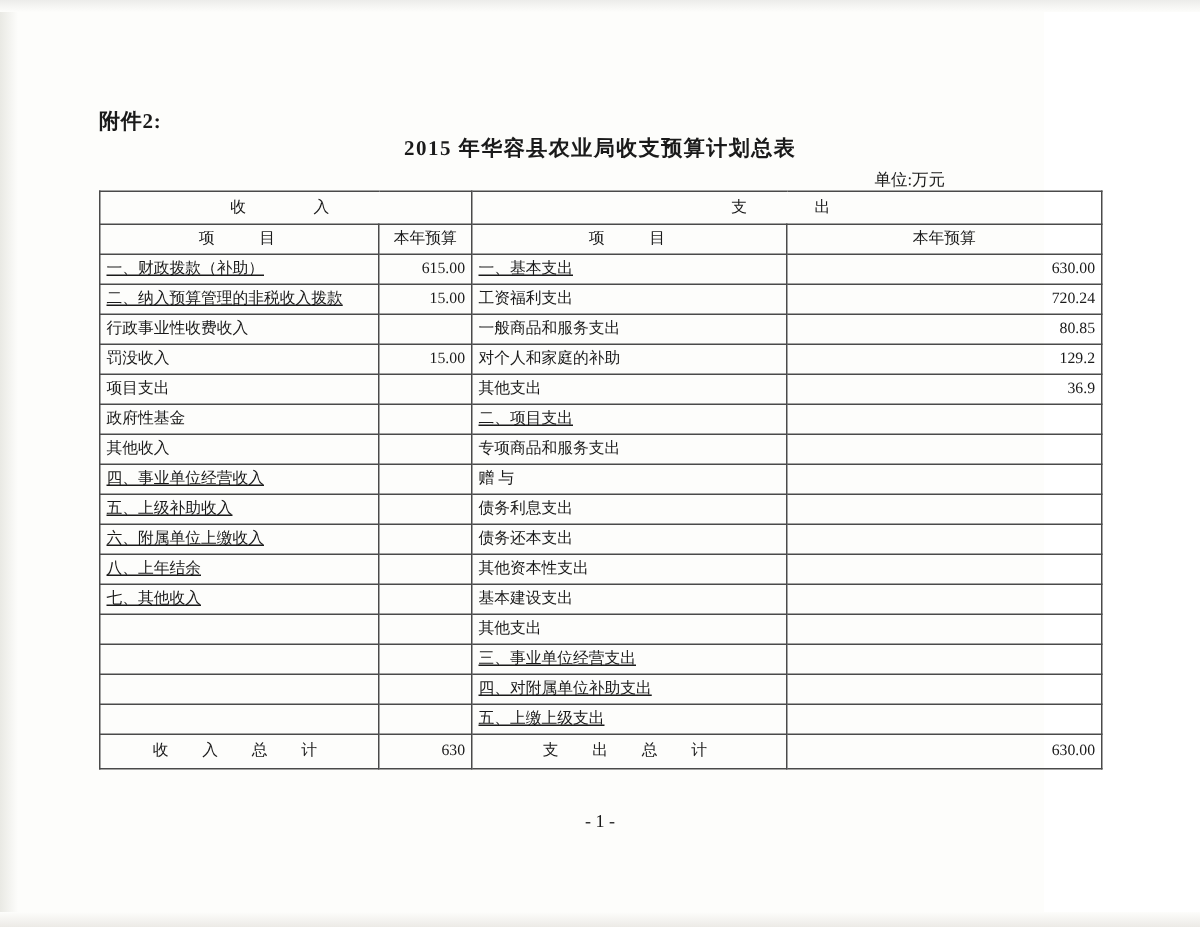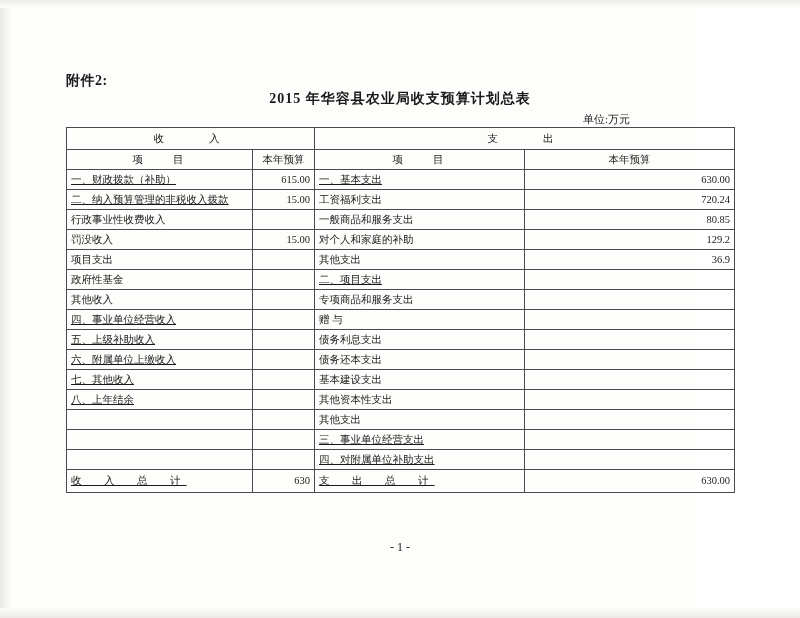--- a/index.html
+++ b/index.html
@@ -100,24 +100,23 @@
     padding-left: 6px;
     text-decoration: underline;
   }
   .lvl2 {
     padding-left: 26px;
   }
   .total-row td {
     height: 22px !important;
   }
   .total-label {
-    text-align: left;
+    text-align: center;
     letter-spacing: 6px;
     font-weight: normal;
-    text-decoration: underline;
   }
   .total-num-left {
     text-align: right;
   }
   .pagenum {
     position: absolute;
     left: 0;
     top: 540px;
     width: 800px;
     text-align: center;
@@ -214,47 +213,53 @@
           <td class="lvl2">债务利息支出</td>
           <td class="num"></td>
         </tr>
         <tr>
           <td class="lvl1">六、附属单位上缴收入</td>
           <td class="num"></td>
           <td class="lvl2">债务还本支出</td>
           <td class="num"></td>
         </tr>
         <tr>
+          <td class="lvl1">八、上年结余</td>
+          <td class="num"></td>
+          <td class="lvl2">其他资本性支出</td>
+          <td class="num"></td>
+        </tr>
+        <tr>
           <td class="lvl1">七、其他收入</td>
           <td class="num"></td>
           <td class="lvl2">基本建设支出</td>
           <td class="num"></td>
         </tr>
         <tr>
-          <td class="lvl1">八、上年结余</td>
-          <td class="num"></td>
-          <td class="lvl2">其他资本性支出</td>
-          <td class="num"></td>
-        </tr>
-        <tr>
           <td class="lvl1"></td>
           <td class="num"></td>
           <td class="lvl2">其他支出</td>
           <td class="num"></td>
         </tr>
         <tr>
           <td class="lvl1"></td>
           <td class="num"></td>
           <td class="lvl1">三、事业单位经营支出</td>
           <td class="num"></td>
         </tr>
         <tr>
           <td class="lvl1"></td>
           <td class="num"></td>
           <td class="lvl1">四、对附属单位补助支出</td>
+          <td class="num"></td>
+        </tr>
+        <tr>
+          <td class="lvl1"></td>
+          <td class="num"></td>
+          <td class="lvl1">五、上缴上级支出</td>
           <td class="num"></td>
         </tr>
         <tr class="total-row">
         <td class="total-label">收　入　总　计</td>
         <td class="total-num-left">630</td>
         <td class="total-label">支　出　总　计</td>
         <td class="num">630.00</td>
       </tr>
     </tbody>
   </table>

